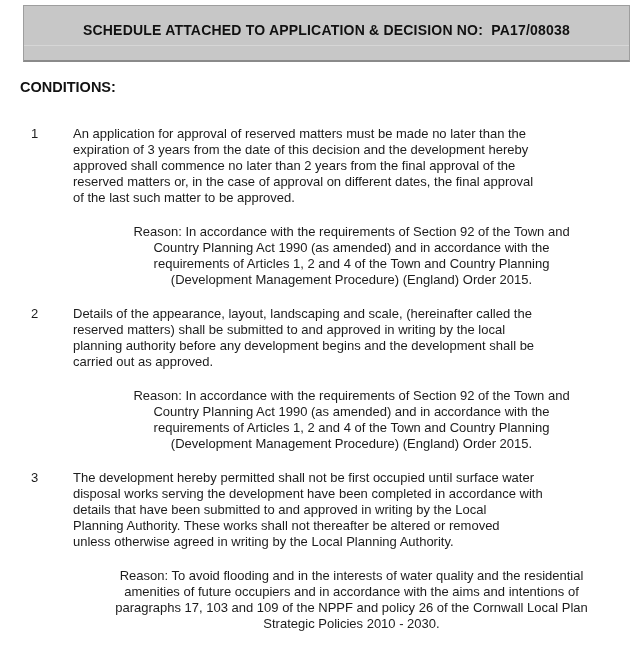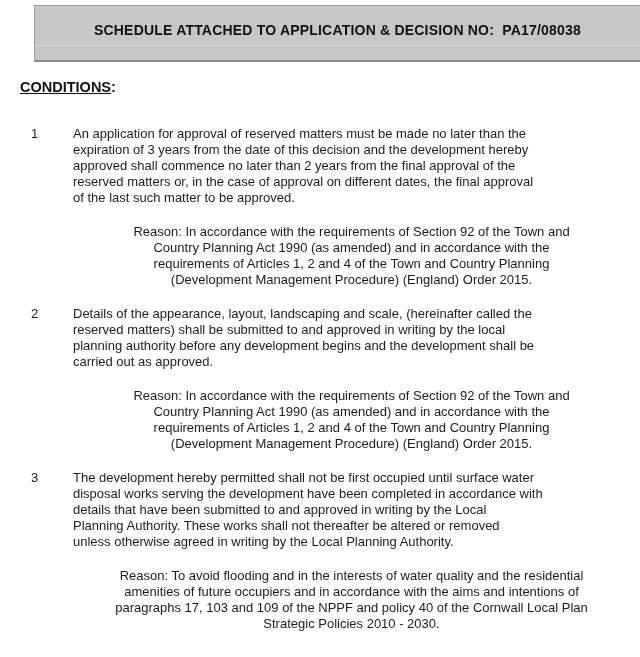--- a/index.html
+++ b/index.html
@@ -16,21 +16,21 @@
   }
   .page {
     position: relative;
     width: 640px;
     height: 657px;
     background: #ffffff;
   }
   .header-box {
     box-sizing: border-box;
     position: absolute;
-    left: 34px;
+    left: 23px;
     top: 5px;
     width: 607px;
     height: 57px;
     background: #c7c7c7;
     border: 1px solid #9e9e9e;
     border-bottom: 2px solid #8a8a8a;
     display: flex;
     align-items: center;
     justify-content: center;
   }
@@ -52,21 +52,20 @@
   }
   .conditions-heading {
     position: absolute;
     left: 20px;
     top: 79px;
     font-size: 14.5px;
     font-weight: bold;
     color: #111111;
   }
   .conditions-heading .underlined {
-    text-decoration: underline;
   }
   .conditions-list {
     position: absolute;
     left: 0;
     top: 126px;
     width: 640px;
   }
   .cond-block {
     margin-bottom: 18px;
   }
@@ -142,19 +141,19 @@
       <div class="cond-row">
         <div class="cond-num">3</div>
         <div class="cond-text">The development hereby permitted shall not be first occupied until surface water
 disposal works serving the development have been completed in accordance with
 details that have been submitted to and approved in writing by the Local
 Planning Authority. These works shall not thereafter be altered or removed
 unless otherwise agreed in writing by the Local Planning Authority.</div>
       </div>
       <div class="cond-reason">Reason: To avoid flooding and in the interests of water quality and the residential
 amenities of future occupiers and in accordance with the aims and intentions of
-paragraphs 17, 103 and 109 of the NPPF and policy 40 of the Cornwall Local Plan
+paragraphs 17, 103 and 109 of the NPPF and policy 26 of the Cornwall Local Plan
 Strategic Policies 2010 - 2030.</div>
     </div>
 
   </div>
 
 </div>
 
 </body></html>

